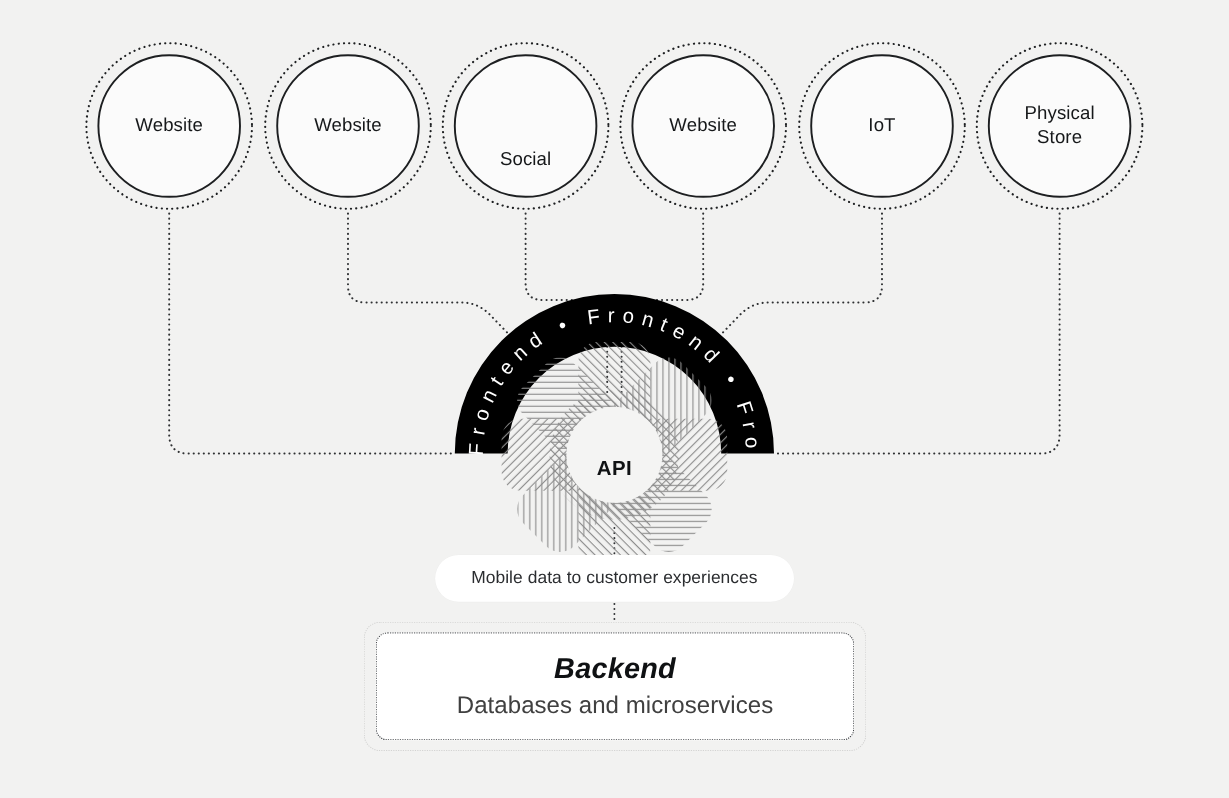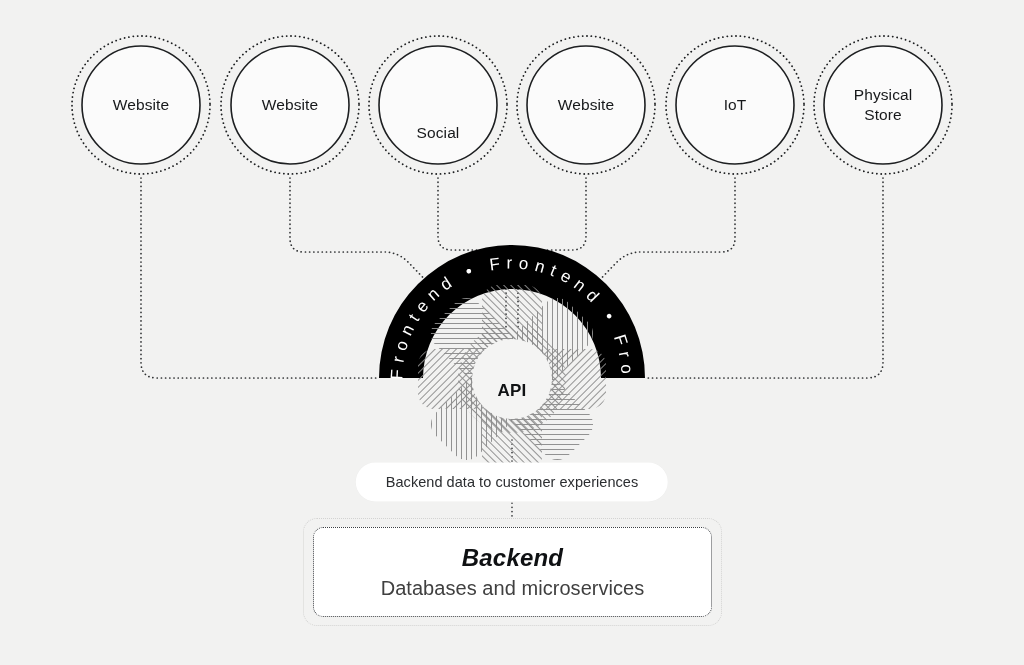--- a/index.html
+++ b/index.html
@@ -229,21 +229,21 @@
 
     <div class="node-label" style="left:586px; top:105px;">Website</div>
 
     <div class="node-label" style="left:735px; top:105px;">IoT</div>
 
     <div class="node-label" style="left:883px; top:105px;">Physical
 Store</div>
 
     <div class="api-label">API</div>
 
-    <div class="pill">Backend data to customer experiences</div>
+    <div class="pill">Mobile data to customer experiences</div>
 
     <div class="backend-outer"></div>
 
     <div class="backend-box">
       <div class="backend-title">Backend</div>
       <div class="backend-sub">Databases and microservices</div>
     </div>
 
   </div>
 </div>

